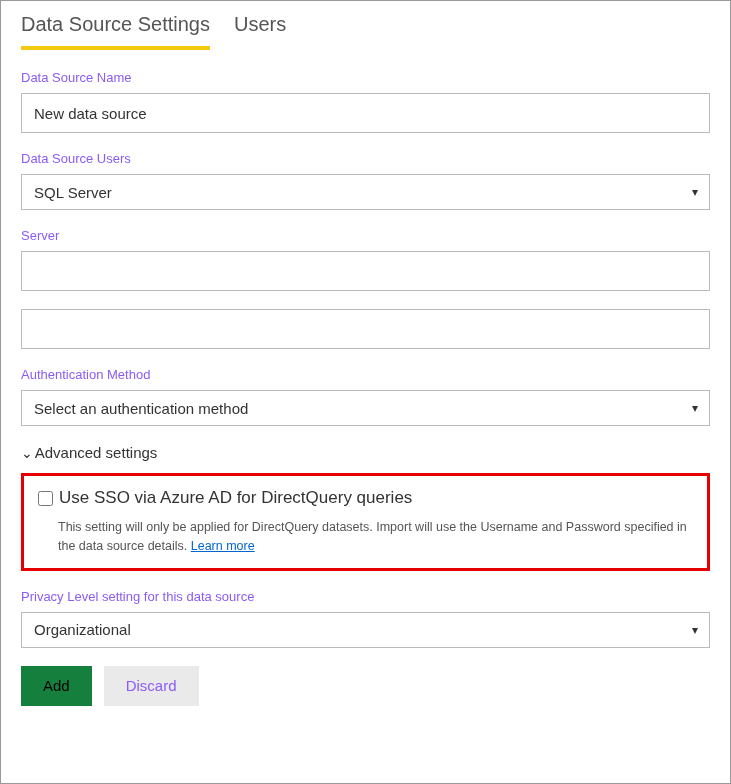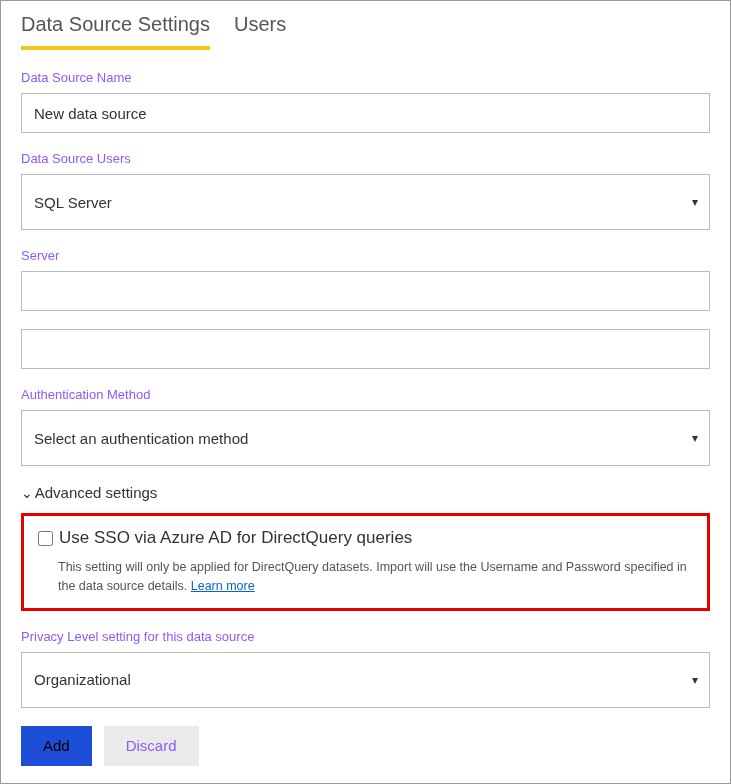--- a/index.html
+++ b/index.html
@@ -49,21 +49,21 @@
       font-size: 15px;
       padding: 0 12px;
       color: #333;
     }
     .select-wrap {
       position: relative;
       width: 100%;
     }
     .select-input {
       width: 100%;
-      height: 56px;
+      height: 36px;
       border: 1px solid #bbb;
       font-size: 15px;
       padding: 0 12px;
       color: #333;
       appearance: none;
       -webkit-appearance: none;
       background: #fff;
       cursor: pointer;
     }
     .select-chevron {
@@ -123,21 +123,21 @@
       margin-top: 8px;
     }
     .btn {
       height: 40px;
       padding: 0 22px;
       border: none;
       font-size: 15px;
       cursor: pointer;
     }
     .btn-primary {
-      background: #1d4ed8;
+      background: #15803d;
       color: #000;
     }
     .btn-secondary {
       background: #eaeaea;
       color: #8b5cf6;
     }
   </style>
 </head>
 <body>
 

